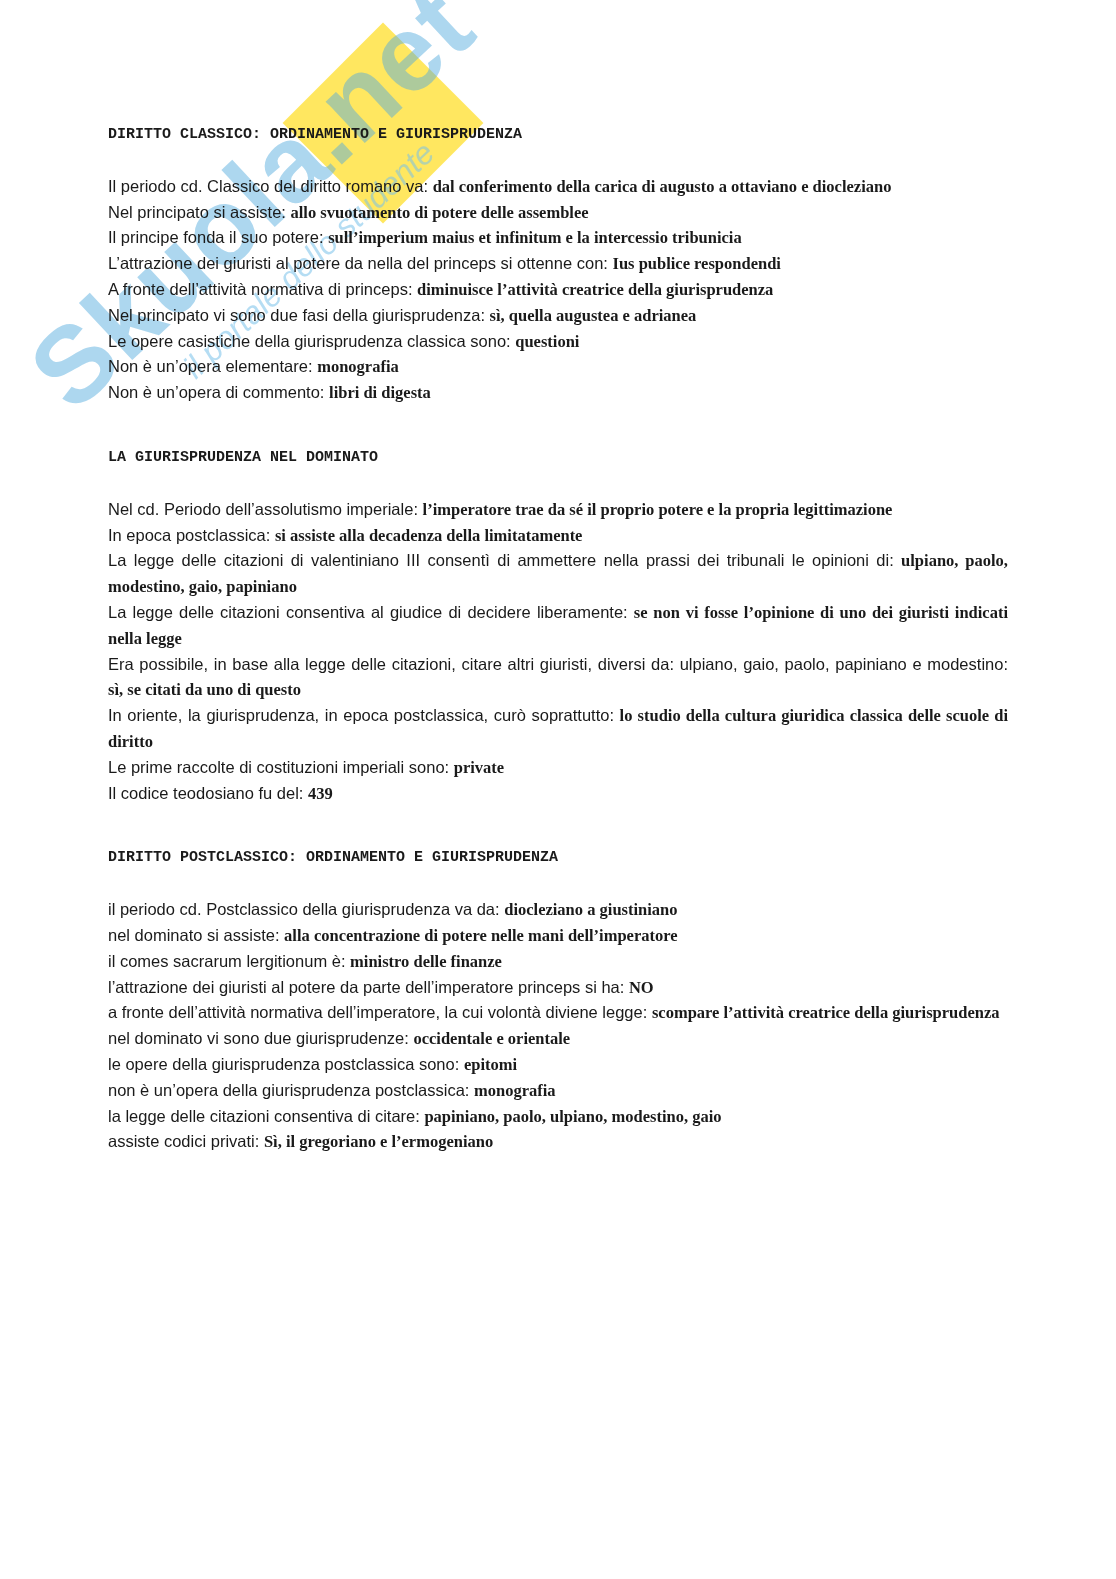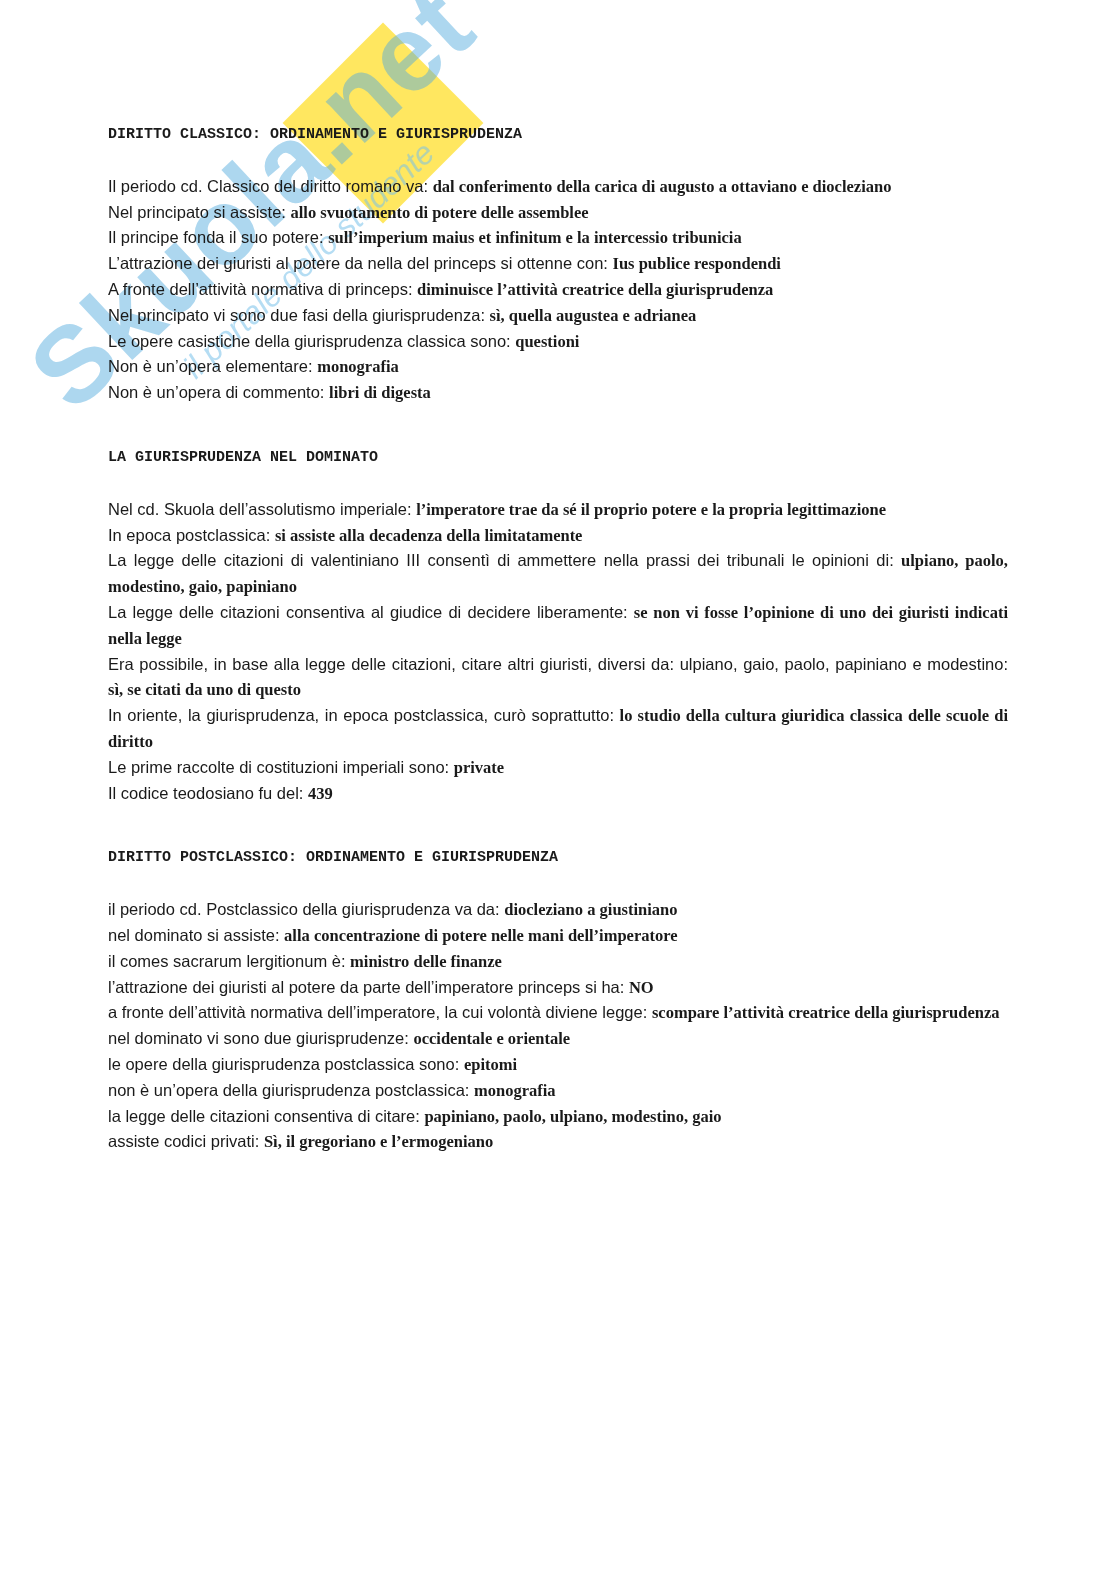--- a/index.html
+++ b/index.html
@@ -108,21 +108,21 @@
 
   <p class="qa"><span class="question">Non è un’opera elementare: </span><span class="answer">monografia</span></p>
 
   <p class="qa"><span class="question">Non è un’opera di commento: </span><span class="answer">libri di digesta</span></p>
 </div>
   </div>
 
   <div class="section">
     <div class="section-heading">LA GIURISPRUDENZA NEL DOMINATO</div>
     <div class="section-body">
-  <p class="qa"><span class="question">Nel cd. Skuola dell’assolutismo imperiale: </span><span class="answer">l’imperatore trae da sé il proprio potere e la propria legittimazione</span></p>
+  <p class="qa"><span class="question">Nel cd. Periodo dell’assolutismo imperiale: </span><span class="answer">l’imperatore trae da sé il proprio potere e la propria legittimazione</span></p>
 
   <p class="qa"><span class="question">In epoca postclassica: </span><span class="answer">si assiste alla decadenza della limitatamente</span></p>
 
 
 
   <p class="qa"><span class="question">La legge delle citazioni di valentiniano III consentì di ammettere nella prassi dei tribunali le opinioni di: </span><span class="answer">ulpiano, paolo, modestino, gaio, papiniano</span></p>
 
   <p class="qa"><span class="question">La legge delle citazioni consentiva al giudice di decidere liberamente: </span><span class="answer">se non vi fosse l’opinione di uno dei giuristi indicati nella legge</span></p>
 
   <p class="qa"><span class="question">Era possibile, in base alla legge delle citazioni, citare altri giuristi, diversi da: ulpiano, gaio, paolo, papiniano e modestino: </span><span class="answer">sì, se citati da uno di questo</span></p>

